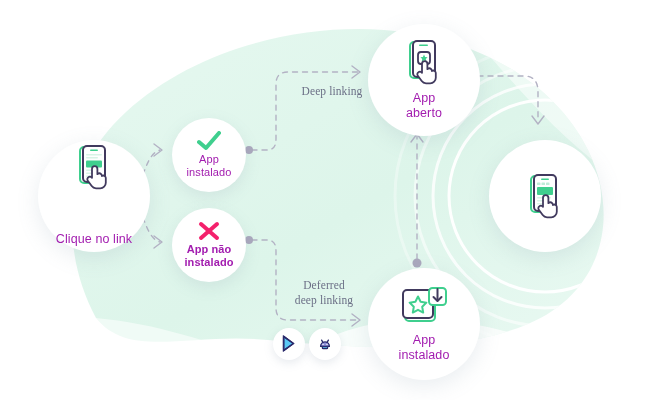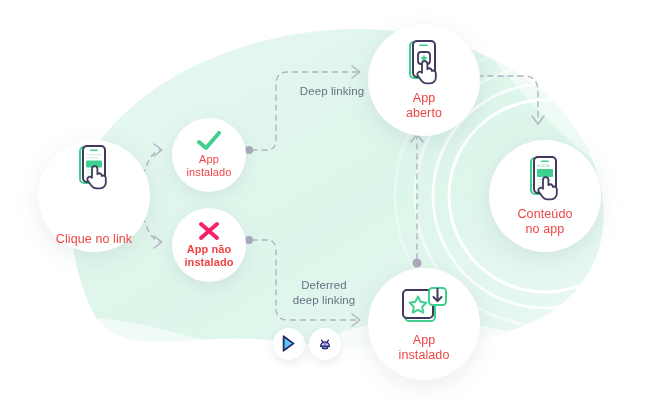--- a/index.html
+++ b/index.html
@@ -29,21 +29,21 @@
     border-radius: 50%;
     background: #ffffff;
     display: flex;
     flex-direction: column;
     align-items: center;
     justify-content: center;
     text-align: center;
     box-sizing: border-box;
   }
   .node .label {
-    color: #ef4444;
+    color: #a21caf;
     line-height: 1.22;
     letter-spacing: 0.1px;
     white-space: pre-line;
   }
   .node.big {
     width: 112px;
     height: 112px;
     box-shadow: 0 6px 22px rgba(120,140,160,0.16);
   }
   .node.big .label {
@@ -71,20 +71,21 @@
     box-shadow: 0 3px 10px rgba(120,140,160,0.18);
   }
   .edge-label {
     position: absolute;
     color: #6b6f86;
     font-size: 11.5px;
     line-height: 1.3;
     text-align: center;
     white-space: pre-line;
     letter-spacing: 0.1px;
+    font-family: Liberation Serif, serif;
   }
   .icon-wrap {
     display: flex;
     align-items: center;
     justify-content: center;
   }
 </style>
 </head>
 <body>
 
@@ -258,22 +259,20 @@
         <rect x="14" y="30" width="13" height="1.5" rx="0.7" fill="#d8f3e6"></rect>
         <path d="M20 25 c0-1.6 1.2-2.8 2.7-2.8 s2.7 1.2 2.7 2.8 l0 5.2
                  c1.1-1 2.6-1.1 3.6-.2 c.6.5 .9 1.2 .9 2
                  c1.1-.7 2.5-.5 3.3 .5 c.4 .5 .6 1.1 .6 1.8
                  l0 4.4 c0 3.1-2.5 5.6-5.6 5.6 l-4.2 0
                  c-1.7 0-3.3-.8-4.3-2.2 l-3.9-5.4
                  c-.8-1.1-.6-2.7 .6-3.5 c1-.7 2.3-.6 3.2 .2
                  l.4 .4 z" fill="#ffffff" stroke="#413a5e" stroke-width="1.8" stroke-linejoin="round"></path>
       </svg>
     </span>
-    <span class="label">Conteúdo
-no app</span>
   </div>
 
   <div class="edge-label" style="left:272px; top:84px; width:120px;">Deep linking</div>
 
   <div class="edge-label" style="left:261px; top:278px; width:126px;">Deferred
 deep linking</div>
 
   <div class="store-badge" style="left:273px; top:328px;">
     <span class="icon-wrap">
       <svg width="18" height="18" viewBox="0 0 18 18">

